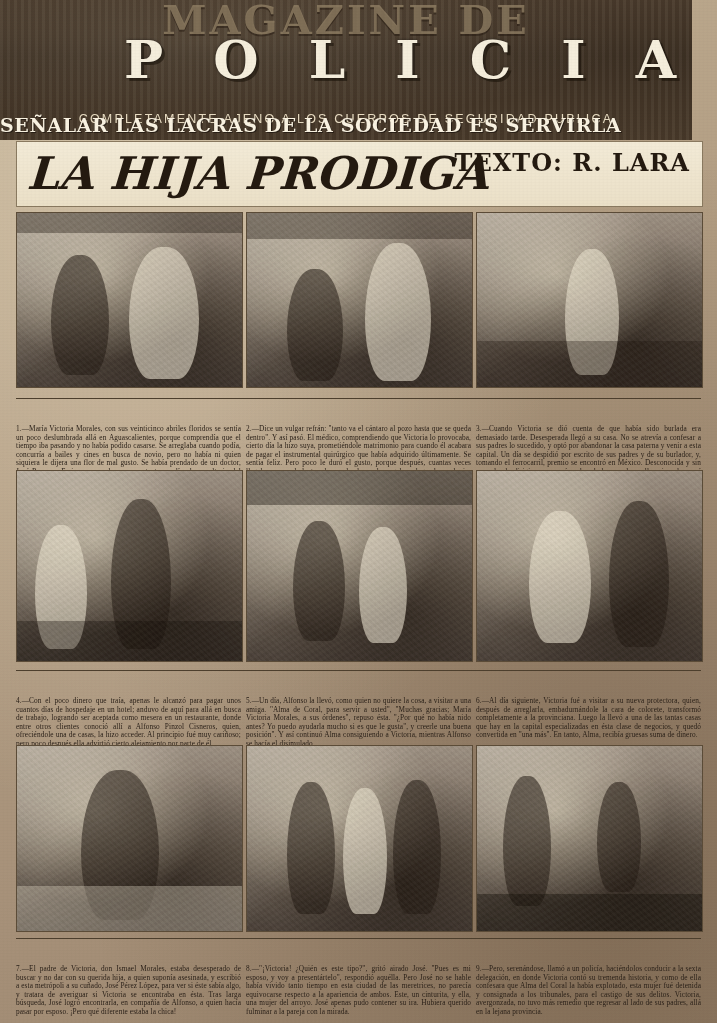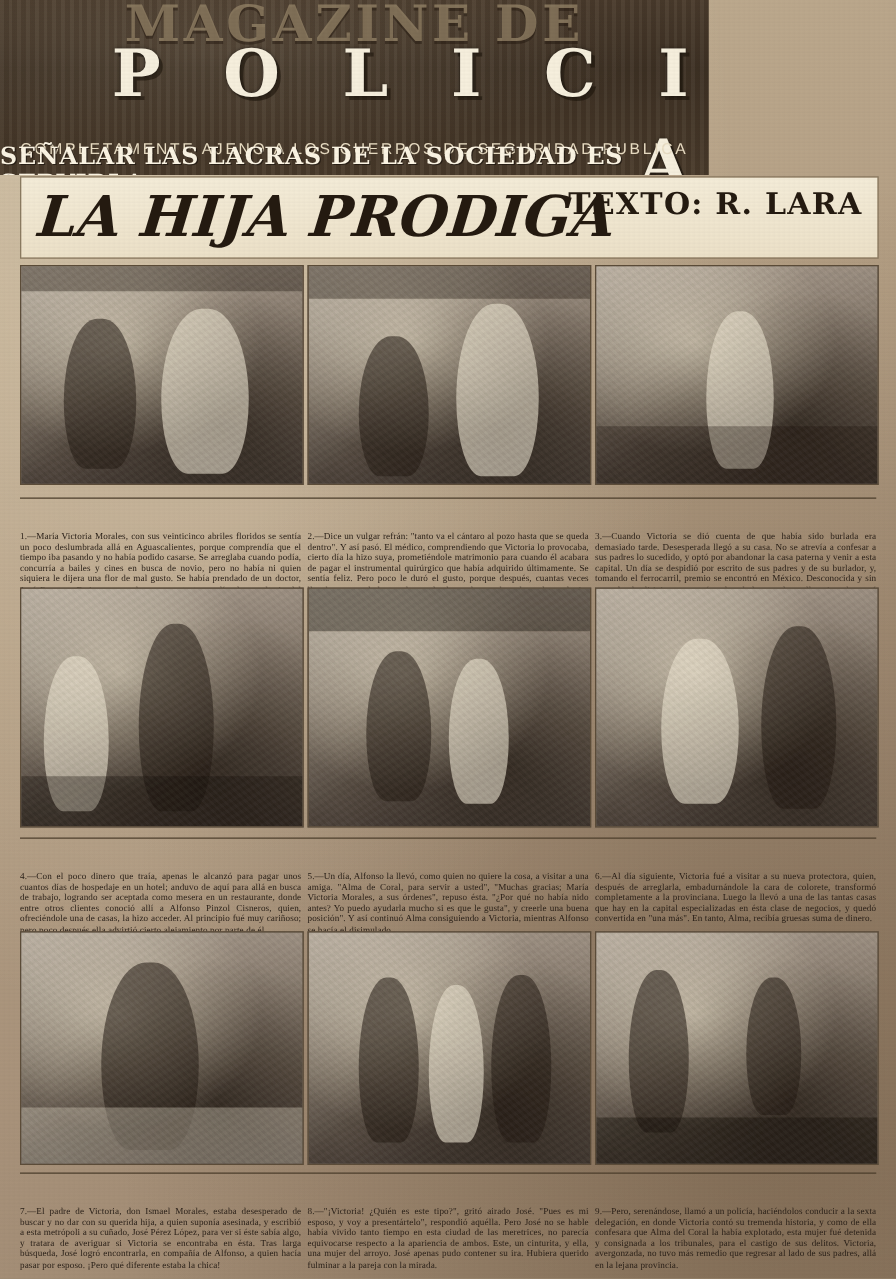--- a/index.html
+++ b/index.html
@@ -33,21 +33,21 @@
       repeating-linear-gradient(0deg, rgba(0,0,0,0.10) 0px, rgba(0,0,0,0) 2px, rgba(0,0,0,0.06) 3px),
       repeating-linear-gradient(90deg, rgba(255,255,255,0.07) 0px, rgba(0,0,0,0) 2px, rgba(0,0,0,0.05) 4px);
     mix-blend-mode: multiply;
     z-index: 40;
   }
 
   
   #masthead {
     position: absolute;
     left: 0; top: 0;
-    width: 567px;
+    width: 692px;
     height: 140px;
     background:
       linear-gradient(180deg, #4a3b2c 0%, #3e3124 40%, #493a2a 100%);
     overflow: hidden;
   }
   #masthead:before {
     content: "";
     position: absolute;
     inset: 0;
     background-image:

